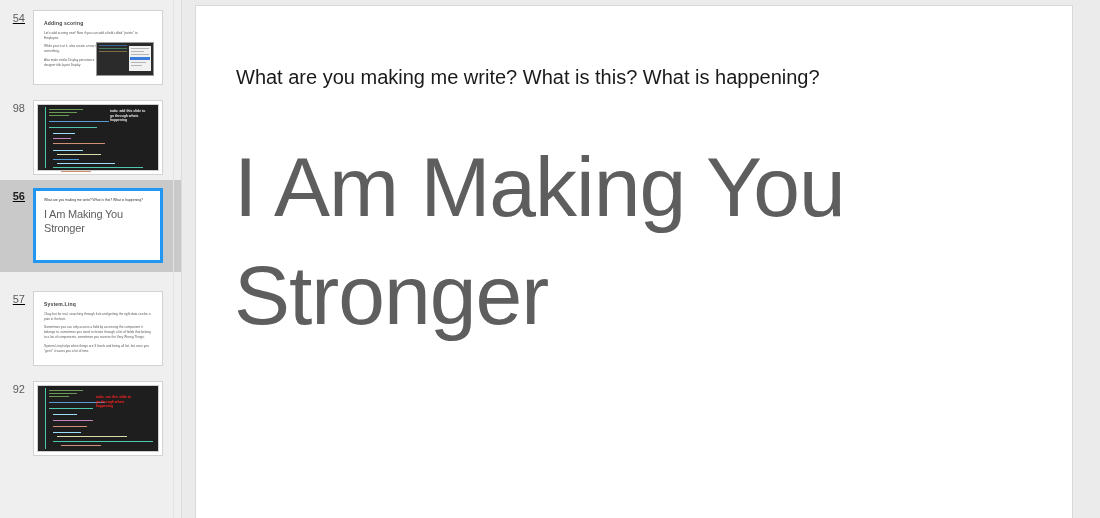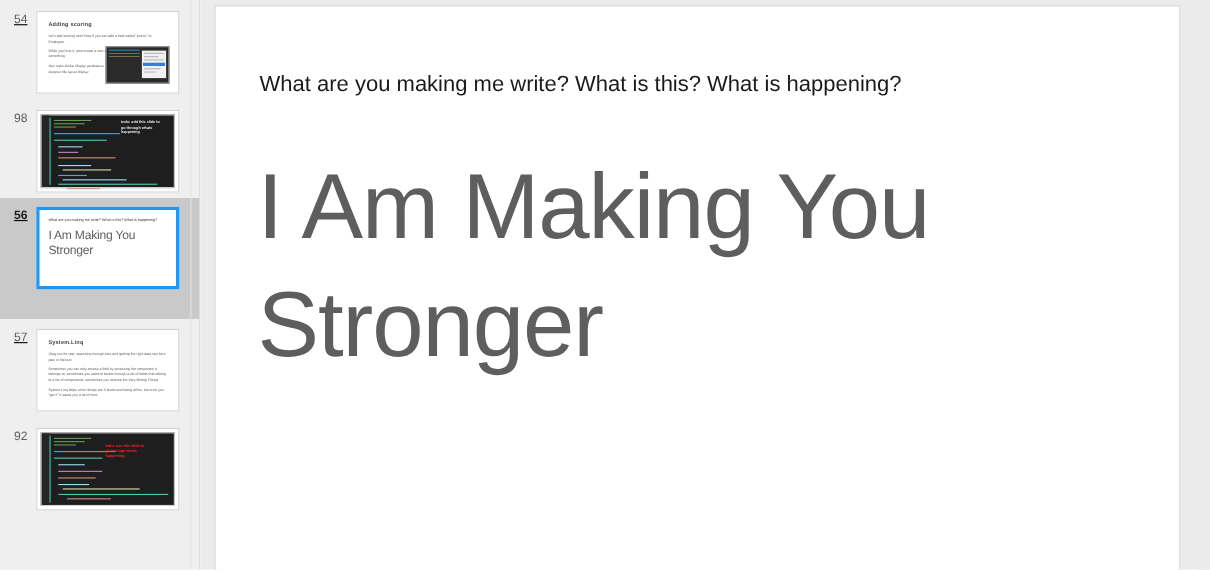--- a/index.html
+++ b/index.html
@@ -195,31 +195,31 @@
               <div class="tc-line" style="left:15px;top:62px;width:90px;background:#4ec9b0;"></div>
               <div class="tc-line" style="left:23px;top:66px;width:30px;background:#ce9178;"></div>
               <div class="tc-note white" style="left:72px;top:4px;width:48px;white-space:pre-line;">todo: add this slide to
 go through whats
 happening</div>
             </div>
           </div>
         </div>
       </div>
 
-      <div class="slide-row selected" style="padding-top:8px;padding-bottom:27px;text-decoration:underline;">
+      <div class="slide-row selected" style="padding-top:8px;padding-bottom:9px;text-decoration:underline;">
         <div class="slide-num">56</div>
         <div class="thumb-frame">
           <div class="ts">
             <div class="ts-sub">What are you making me write? What is this? What is happening?</div>
             <div class="ts-title">I Am Making You Stronger</div>
           </div>
         </div>
       </div>
 
-      <div class="slide-row" style="padding-top:9px;text-decoration:underline;">
+      <div class="slide-row" style="padding-top:19px;text-decoration:underline;">
         <div class="slide-num">57</div>
         <div class="thumb-frame">
           <div class="tt">
             <div class="tt-h">System.Linq</div>
             <div class="tt-p">Okay but for real, searching through lists and getting the right data can be a pain in the butt.</div>
             <div class="tt-p">Sometimes you can only access a field by accessing the component it belongs to, sometimes you need to iterate through a list of fields that belong to a list of components, sometimes you reverse the Very Wrong Things.</div>
             <div class="tt-p">System.Linq helps when things are 3 levels and being all list, but once you "get it" it saves you a lot of time.</div>
           </div>
         </div>
       </div>

